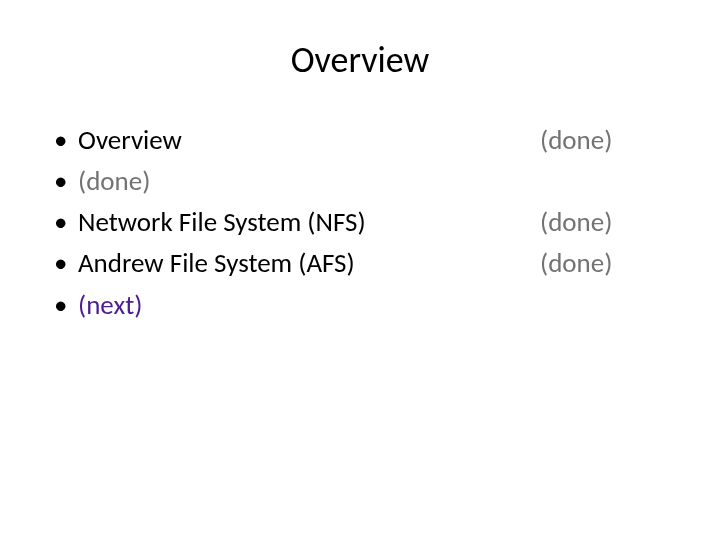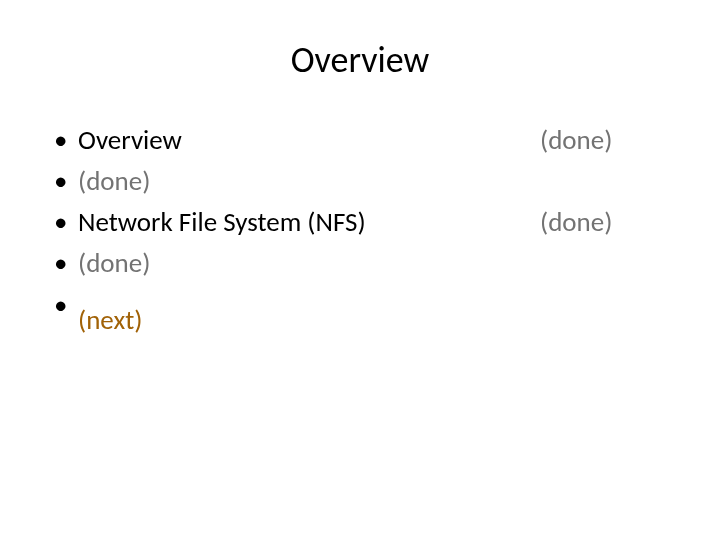--- a/index.html
+++ b/index.html
@@ -43,22 +43,21 @@
       flex: 1;
     }
     .status {
       width: 130px;
       text-align: left;
     }
     .status-done {
       color: #737373;
     }
     .status-next {
-      color: #a16207;
-      margin-top: 15px;
+      color: #4c1d95;
     }
   </style>
 </head>
 <body>
 
 <div class="slide">
   <h1 class="title">Overview</h1>
 
   <div>
     <div class="content-row">
@@ -70,20 +69,21 @@
       <span class="bullet">•</span>
       <span class="status status-done">(done)</span>
     </div>
     <div class="content-row">
       <span class="bullet">•</span>
       <span class="item-label">Network File System (NFS)</span>
       <span class="status status-done">(done)</span>
     </div>
     <div class="content-row">
       <span class="bullet">•</span>
+      <span class="item-label">Andrew File System (AFS)</span>
       <span class="status status-done">(done)</span>
     </div>
     <div class="content-row">
       <span class="bullet">•</span>
       <span class="status status-next">(next)</span>
     </div>
   </div>
 </div>
 
 </body></html>

